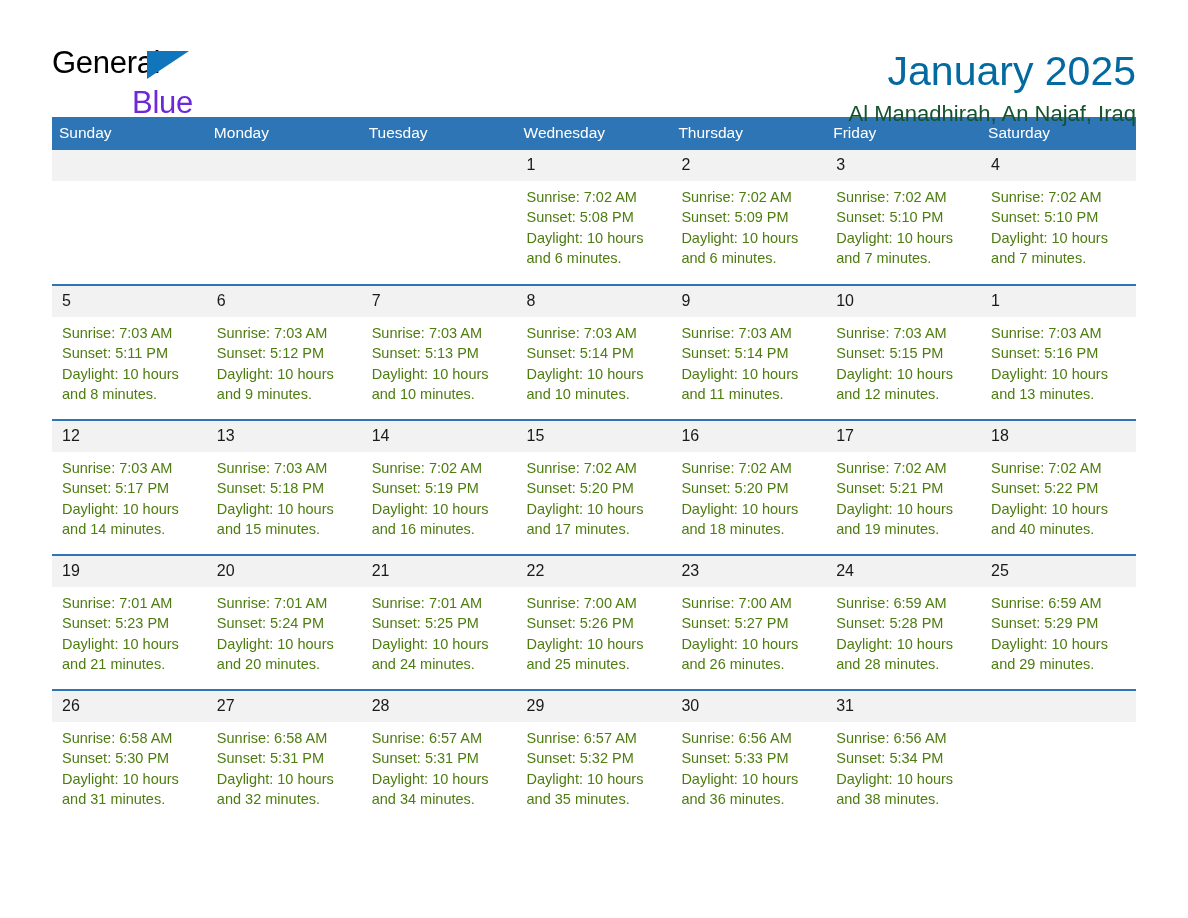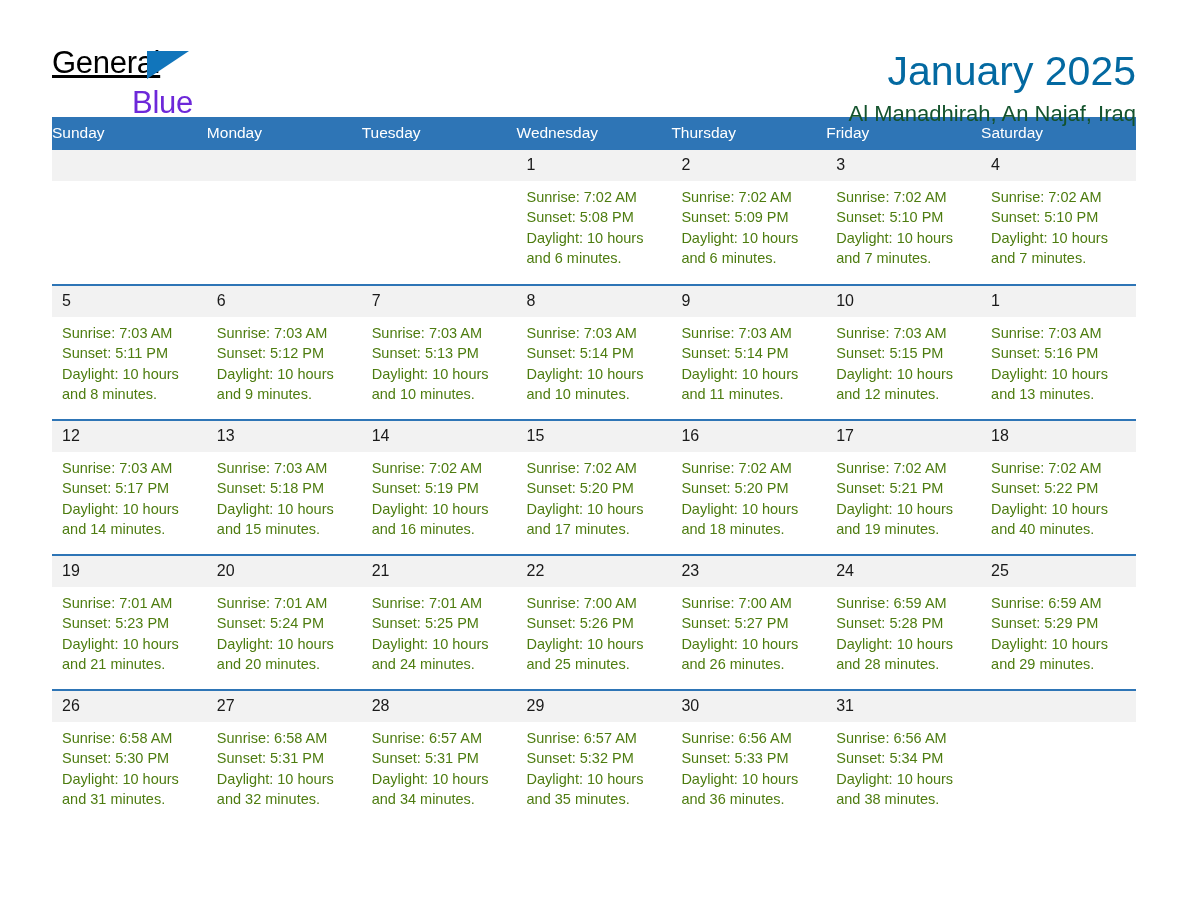--- a/index.html
+++ b/index.html
@@ -40,21 +40,20 @@
   }
   .logo-general {
     position: absolute;
     left: 0;
     top: 0;
     font-size: 31px;
     line-height: 34px;
     letter-spacing: -0.3px;
     color: #000000;
     font-family: "Liberation Sans", sans-serif;
-    text-decoration: underline;
   }
   .logo-tri {
     position: absolute;
     left: 95px;
     top: 5px;
     width: 0;
     height: 0;
     border-left: 42px solid #1175bb;
     border-bottom: 28px solid transparent;
   }
@@ -97,21 +96,21 @@
     margin-top: 11px;
   }
   .calendar col { width: 154.85px; }
 
   thead th {
     background: #2e75b6;
     color: #ffffff;
     font-size: 15.5px;
     font-weight: normal;
     text-align: left;
-    padding: 7px 0 8px 0;
+    padding: 7px 0 8px 7px;
     height: 16px;
     box-sizing: content-box;
     border: none;
   }
 
   tbody td {
     vertical-align: top;
     padding: 0;
     border: none;
     height: 135px;

